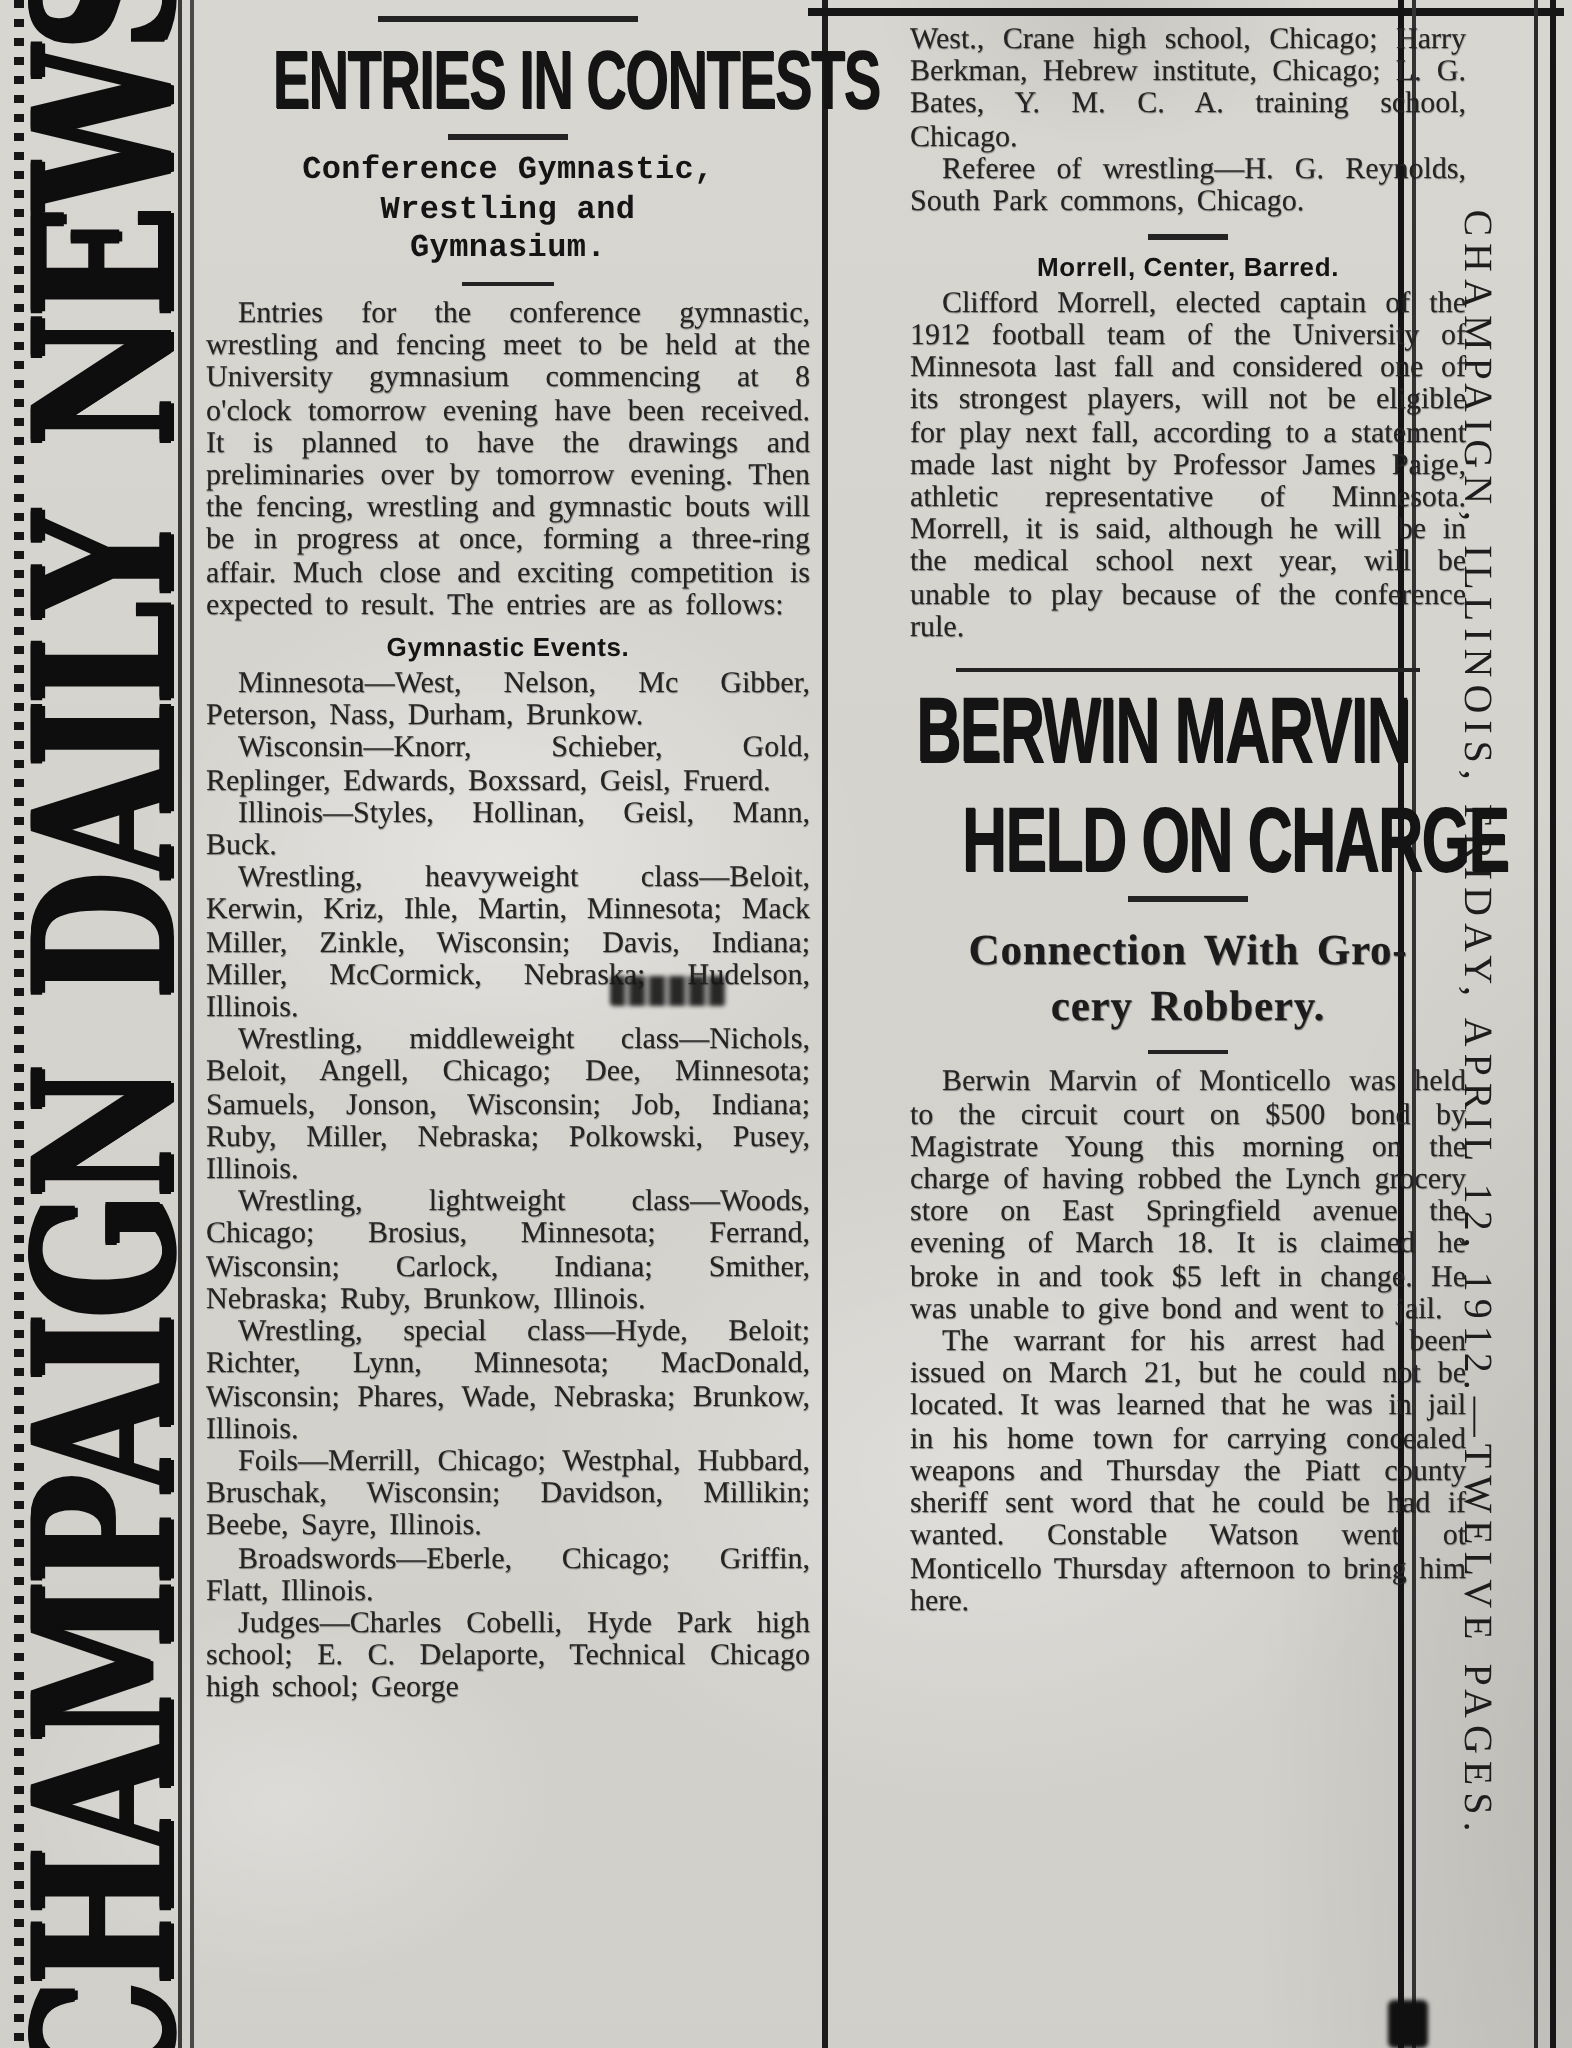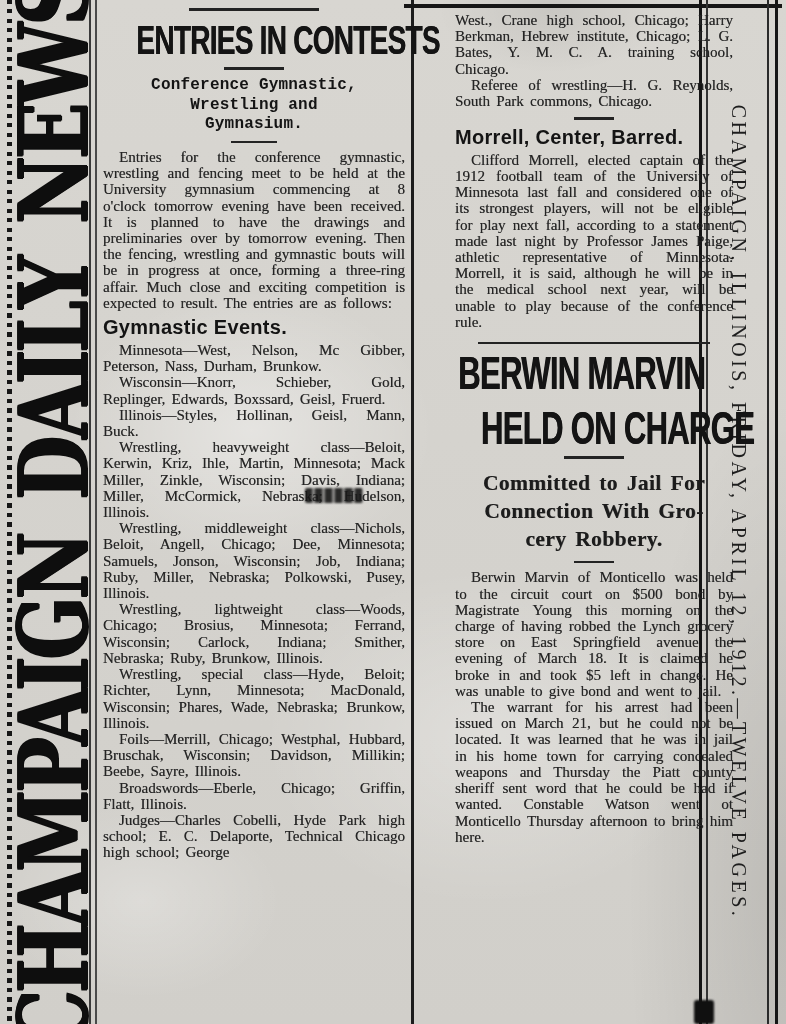--- a/index.html
+++ b/index.html
@@ -83,21 +83,21 @@
     text-align:center; white-space:nowrap;
     font-size:36px; letter-spacing:-1px; line-height:42px;
     transform:scale(0.78,1.15); transform-origin:center;
     text-shadow:.5px .5px 0 #141414;
   }
   .subhead-sans {
     text-align:center; font-size:16px; line-height:19.5px;
     letter-spacing:.2px; margin:2px 0;font-family:Liberation Mono, monospace;
   }
   .section-head {
-    text-align:left; font-size:20px; letter-spacing:.3px;
+    text-align:center; font-size:13px; letter-spacing:.3px;
     margin:5px 0 3px;
   }
 
   .headline-2 { transform:scale(0.76,1.12); transform-origin:left center;
                 margin:6px 0 4px; text-shadow:.6px .6px 0 #141414; }
   .headline-2 .hl-line { font-size:41px; letter-spacing:-1px; line-height:49px; white-space:nowrap; }
   .headline-2 .hl-line.l1 { padding-left:4px; }
   .headline-2 .hl-line.l2 { padding-left:34px; }
 
   .subhead-serif {
@@ -177,21 +177,20 @@
     <div class="hr long"></div>
 
     <div class="gothic headline-2">
       <div class="hl-line l1">BERWIN MARVIN</div>
       <div class="hl-line l2">HELD ON CHARGE</div>
     </div>
 
     <div class="hr w60"></div>
 
     <div class="subhead-serif">
-      <div>Committed to Jail For</div>
       <div>Connection With Gro-</div>
       <div>cery Robbery.</div>
     </div>
 
     <div class="hr w40"></div>
 
     <p class="body">Berwin Marvin of Monticello was held to the circuit court on $500 bond by Magistrate Young this morning on the charge of having robbed the Lynch grocery store on East Springfield avenue the evening of March 18. It is claimed he broke in and took $5 left in change. He was unable to give bond and went to jail.</p>
     <p class="body">The warrant for his arrest had been issued on March 21, but he could not be located. It was learned that he was in jail in his home town for carrying concealed weapons and Thursday the Piatt county sheriff sent word that he could be had if wanted. Constable Watson went ot Monticello Thursday afternoon to bring him here.</p>
   </div>
 

